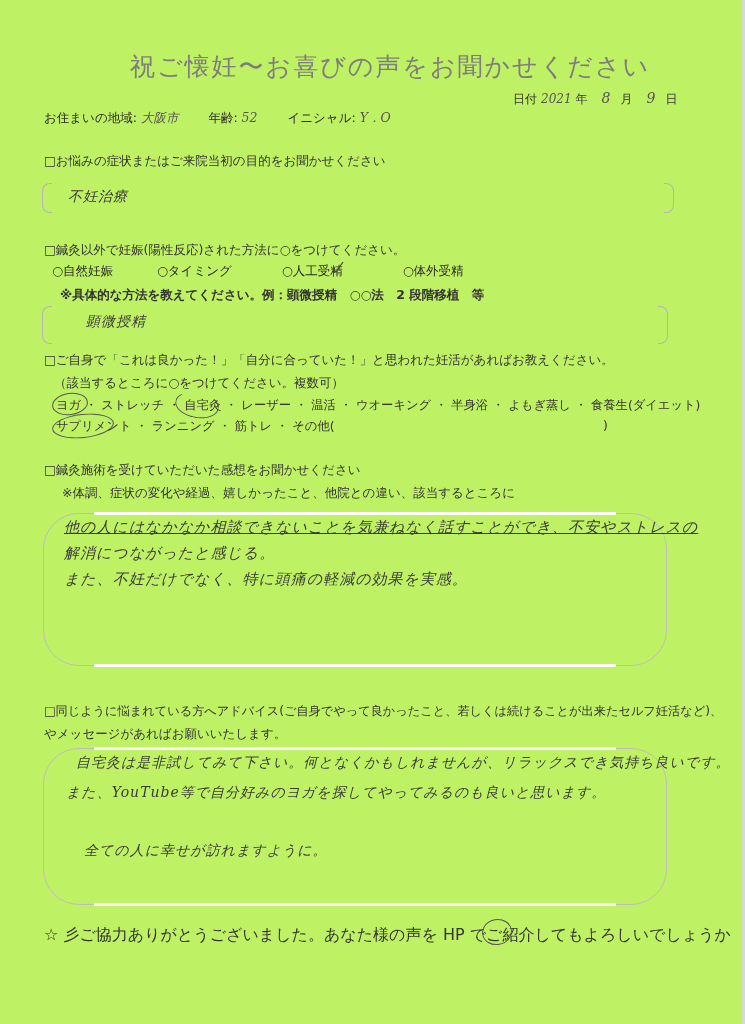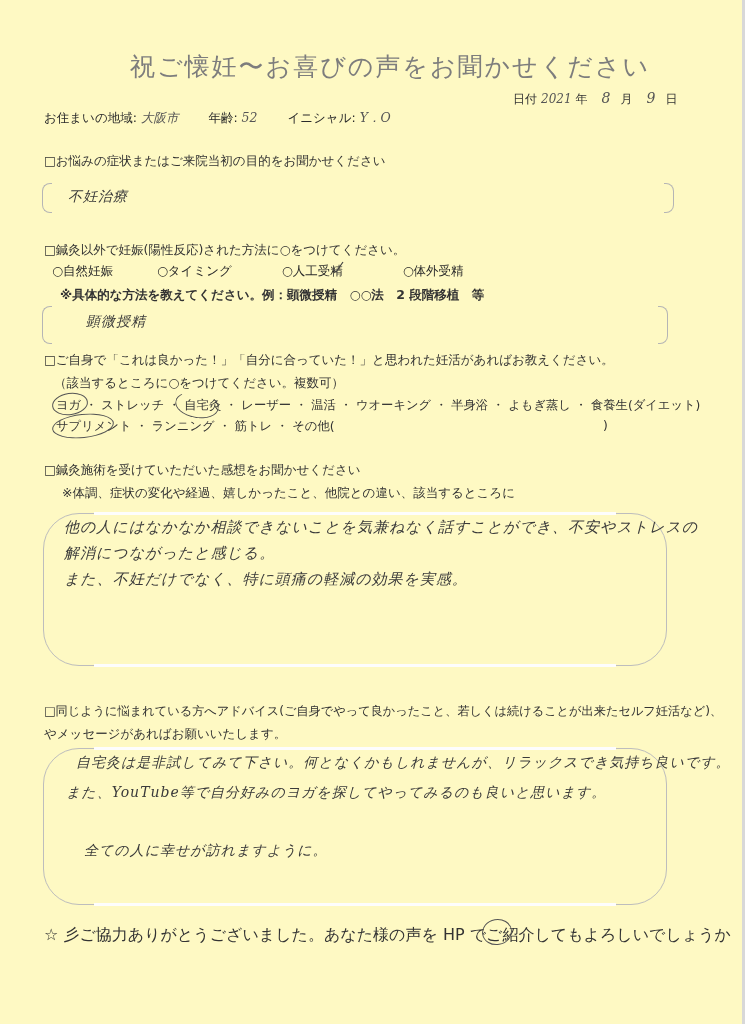--- a/index.html
+++ b/index.html
@@ -1,18 +1,18 @@
 <!DOCTYPE html>
 <html><head>
   <meta charset="utf-8">
   <style>
     * { box-sizing: border-box; margin: 0; padding: 0; }
     html, body { width: 745px; height: 1024px; background: #ffffff; overflow: hidden; }
     body { position: relative; font-family: "DejaVu Sans", sans-serif; color: #2a2a2a; }
-    .page { position: absolute; left: 0; top: 0; width: 745px; height: 1024px; background: #fef9c3; }
+    .page { position: absolute; left: 0; top: 0; width: 745px; height: 1024px; background: #bef264; }
     .edge-right { position: absolute; right: 0; top: 0; width: 3px; height: 1024px; background: #d8d8d8; }
     .title { position: absolute; left: 130px; top: 50px; font-size: 25px; letter-spacing: 2px; color: #7d7d7d; font-family: "DejaVu Serif", serif; white-space: nowrap; }
     .abs { position: absolute; white-space: nowrap; }
     .label { font-size: 12.5px; color: #333; }
     .date { top: 90px; left: 513px; font-size: 12px; }
     .date span { margin-right: 4px; }
     .date .hw { font-family: "DejaVu Serif", serif; font-style: italic; color: #555; font-size: 14px; margin: 0 10px; }
     .date .hw-small { font-family: "DejaVu Serif", serif; font-style: italic; color: #555; font-size: 12px; margin-right: 4px; }
     .info { top: 110px; left: 44px; font-size: 12.5px; }
     .info .item { margin-right: 26px; }
@@ -78,21 +78,21 @@
   <div class="circle-mark" style="left:52px; top:393px; width:36px; height:22px; transform:rotate(-8deg);"></div>
   <div class="circle-mark" style="left:175px; top:392px; width:44px; height:26px; border-top-color:transparent; transform:rotate(10deg);"></div>
   <div class="circle-mark" style="left:52px; top:414px; width:62px; height:24px; transform:rotate(-6deg);"></div>
 
   <div class="abs q label" style="top:462px; left:44px;">□鍼灸施術を受けていただいた感想をお聞かせください</div>
   <div class="abs sub label" style="top:485px; left:62px;">※体調、症状の変化や経過、嬉しかったこと、他院との違い、該当するところに</div>
   <div class="big-box" style="left:43px; top:513px; width:624px; height:153px;">
     <div class="mask-top"></div>
     <div class="mask-bottom"></div>
   </div>
-  <div class="hw-text" style="left:64px; top:518px;">他の人にはなかなか相談できないことを気兼ねなく話すことができ、不安やストレスの</div>
+  <div class="hw-text" style="left:64px; top:518px;text-decoration:underline;">他の人にはなかなか相談できないことを気兼ねなく話すことができ、不安やストレスの</div>
   <div class="hw-text" style="left:64px; top:544px;">解消につながったと感じる。</div>
   <div class="hw-text" style="left:64px; top:570px;font-family:Liberation Serif, serif;">また、不妊だけでなく、特に頭痛の軽減の効果を実感。</div>
 
   <div class="abs q label" style="top:703px; left:44px; font-size:12.2px;">□同じように悩まれている方へアドバイス(ご自身でやって良かったこと、若しくは続けることが出来たセルフ妊活など)、</div>
   <div class="abs q label" style="top:726px; left:44px;">やメッセージがあればお願いいたします。</div>
   <div class="big-box" style="left:43px; top:748px; width:624px; height:157px;">
     <div class="mask-top"></div>
     <div class="mask-bottom"></div>
   </div>
   <div class="hw-text" style="left:76px; top:754px; font-size:14px;">自宅灸は是非試してみて下さい。何となくかもしれませんが、リラックスでき気持ち良いです。</div>

